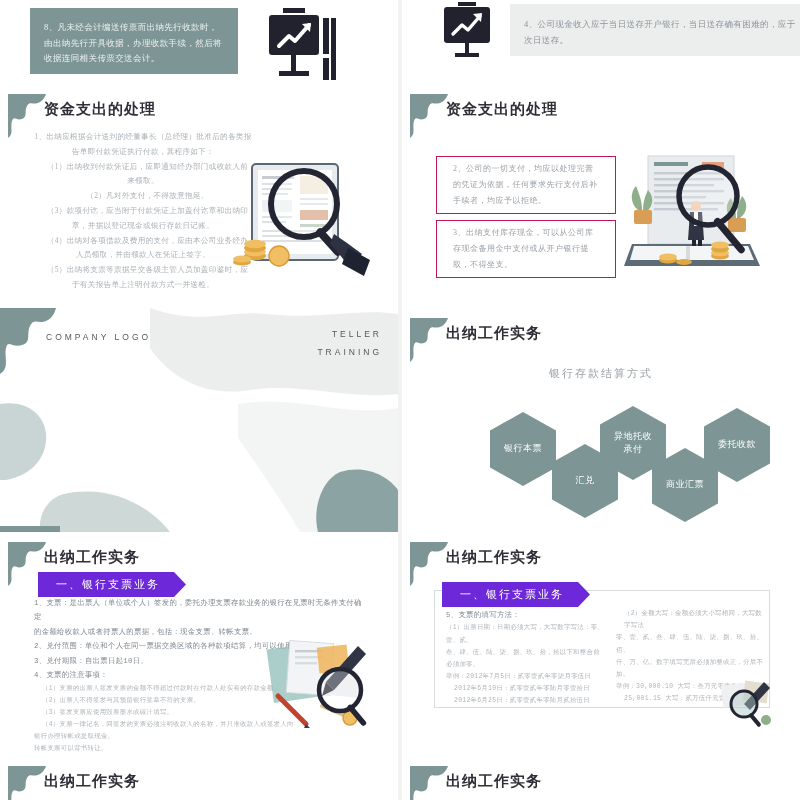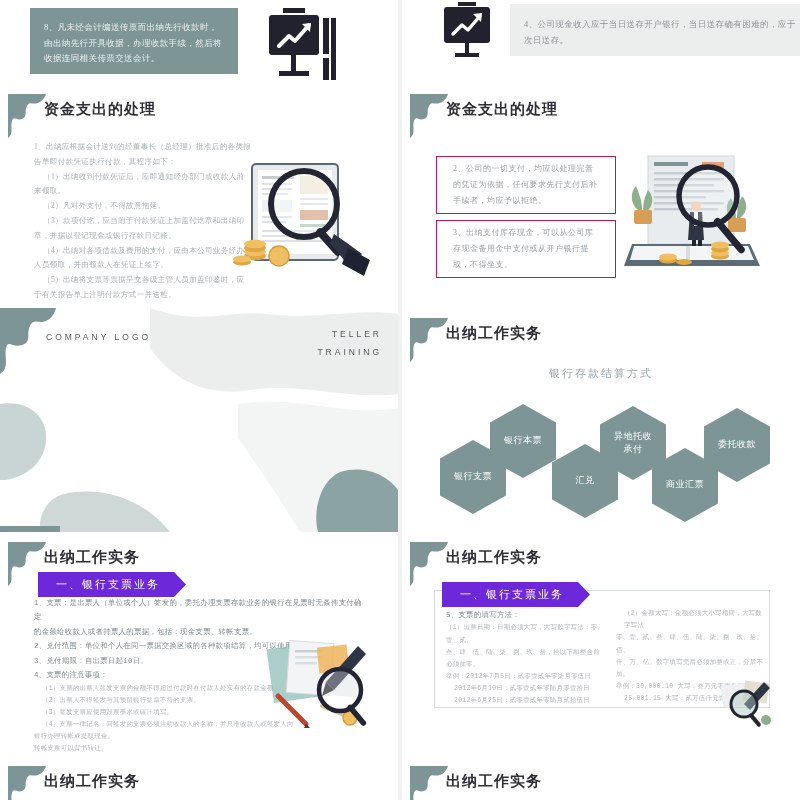--- a/index.html
+++ b/index.html
@@ -183,21 +183,21 @@
   </div>
 
   <div class="slide c0 r1">
     <div class="corner">
       <svg viewBox="0 0 56 44" preserveAspectRatio="none">
         <path d="M0 0 H38 C38 0 36 7 30 9 C24 11 22 7 19 12 C16 17 20 23 14 25 C8 27 6 21 4 27 C2 33 6 40 0 44 Z" fill="#7d9695"></path>
       </svg>
     </div>
     <div class="slide-title">资金支出的处理</div>
 
-    <div class="body-copy" style="left:34px; top:56px; width:218px;">
+    <div class="body-copy" style="left:34px; top:46px; width:218px;text-align:center;">
       <p>1、出纳应根据会计送到的经董事长（总经理）批准后的各类报告单即付款凭证执行付款，其程序如下：</p>
       <p class="ind">（1）出纳收到付款凭证后，应即通知经办部门或收款人前来领取。</p>
       <p class="ind">（2）凡对外支付，不得故意拖延。</p>
       <p class="ind">（3）款项付讫，应当附于付款凭证上加盖付讫章和出纳印章，并据以登记现金或银行存款日记账。</p>
       <p class="ind">（4）出纳对各项借款及费用的支付，应由本公司业务经办人员领取，并由领款人在凭证上签字。</p>
       <p class="ind">（5）出纳将支票等票据呈交各级主管人员加盖印鉴时，应于有关报告单上注明付款方式一并送检。</p>
     </div>
 
     <div class="illus" style="left:222px; top:72px;">
       <svg width="160" height="128" viewBox="0 0 160 128">
@@ -339,22 +339,21 @@
   <div class="slide c1 r2">
     <div class="corner">
       <svg viewBox="0 0 56 44" preserveAspectRatio="none">
         <path d="M0 0 H38 C38 0 36 7 30 9 C24 11 22 7 19 12 C16 17 20 23 14 25 C8 27 6 21 4 27 C2 33 6 40 0 44 Z" fill="#7d9695"></path>
       </svg>
     </div>
     <div class="slide-title">出纳工作实务</div>
 
     <div class="hex-title" style="top:58px;">银行存款结算方式</div>
 
-    <div class="hex" style="left:38px; top:132px;">银行支票</div>
-    <div class="hex" style="left:88px; top:96px;">银行本票</div>
+    <div class="hex" style="left:88px; top:104px;">银行本票</div>
     <div class="hex" style="left:150px; top:136px;">汇兑</div>
     <div class="hex" style="left:198px; top:98px; white-space:pre-line;">异地托收
 承付</div>
     <div class="hex" style="left:250px; top:140px;">商业汇票</div>
     <div class="hex" style="left:302px; top:100px;">委托收款</div>
   </div>
 
   <div class="slide c0 r3">
     <div class="corner">
       <svg viewBox="0 0 56 44" preserveAspectRatio="none">

